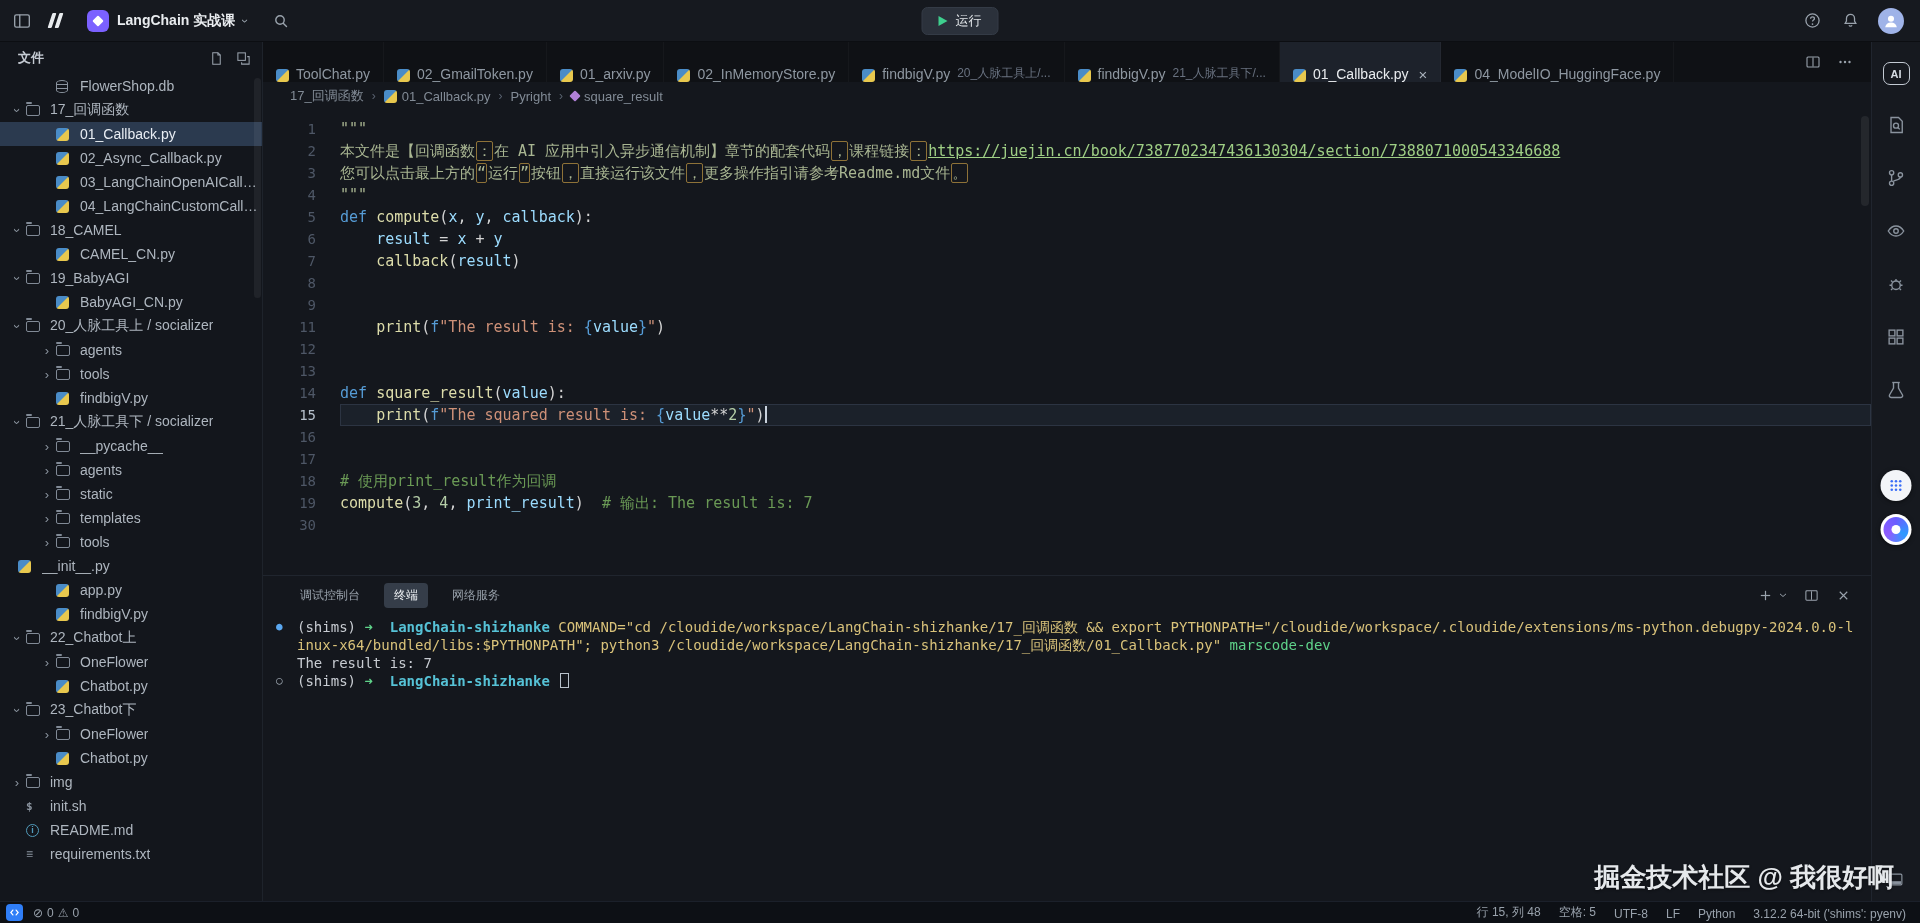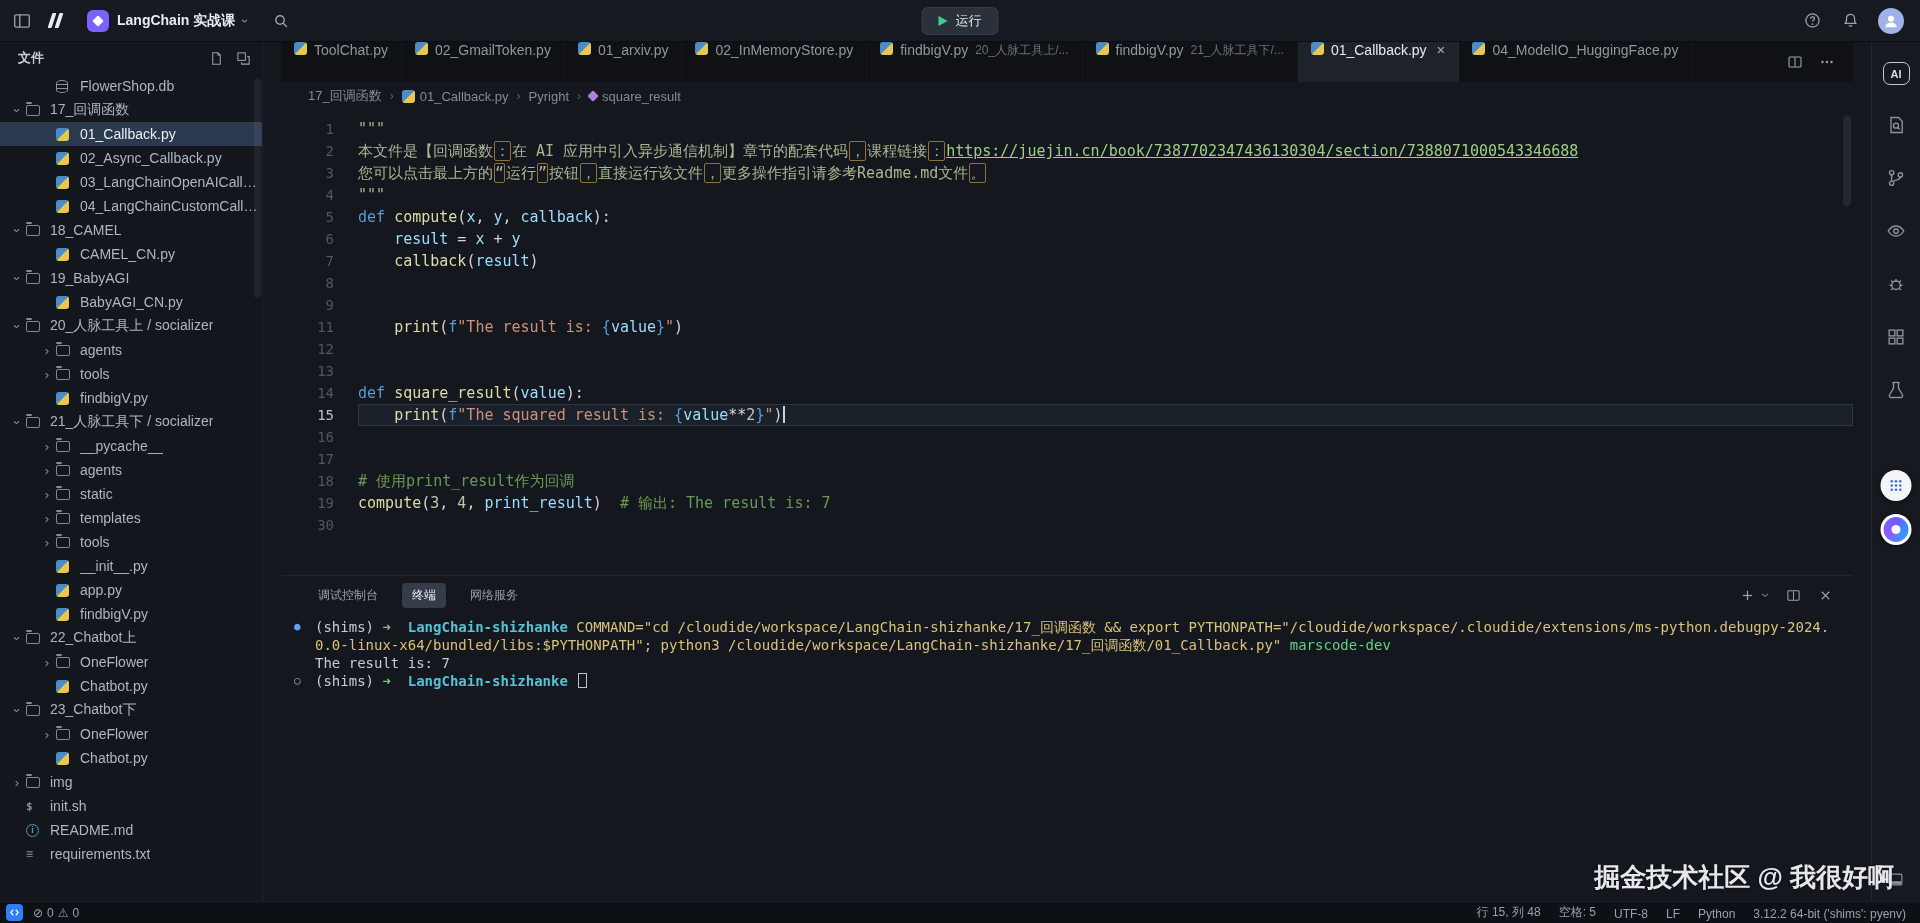--- a/index.html
+++ b/index.html
@@ -20,21 +20,21 @@
   .proj-name{font-size:14px;font-weight:700;color:#e9ecef;}
   .proj-chev{color:#9aa3ad;font-size:12px;transform:rotate(90deg);display:inline-block;}
   .run-btn{position:absolute;left:50%;top:7px;transform:translateX(-50%);height:28px;display:flex;align-items:center;
            gap:8px;background:#2b313b;border:1px solid #343b46;border-radius:6px;padding:0 16px;cursor:pointer;}
   .play{width:0;height:0;border-left:9px solid #3ecf8e;border-top:5.5px solid transparent;border-bottom:5.5px solid transparent;}
   .run-label{font-size:13px;color:#e3e7ea;}
   .tb-right{margin-left:auto;display:flex;align-items:center;gap:18px;padding-right:16px;}
   .avatar{width:26px;height:26px;border-radius:50%;background:#9fb3e8;display:flex;align-items:center;justify-content:center;overflow:hidden;}
 
   
-  .body{display:flex;height:859px;gap:18px;}
+  .body{display:flex;height:859px;}
 
   
   .sidebar{width:263px;background:#13161c;border-right:1px solid #1e232b;position:relative;flex:none;overflow:hidden;}
   .side-head{height:32px;display:flex;align-items:center;padding:0 10px 0 18px;}
   .side-title{font-size:13px;font-weight:700;color:#c4cad2;}
   .side-actions{margin-left:auto;display:flex;gap:10px;color:#8a939e;}
   .side-actions .tb-icon{width:17px;height:17px;}
   .tree{font-size:14px;}
   .tree-row{height:24px;display:flex;align-items:center;cursor:pointer;color:#aeb6bf;white-space:nowrap;}
   .tree-row.selected{background:#2b3a4f;color:#e8edf3;}
@@ -51,21 +51,21 @@
   .sh-ic{color:#8a939e;font:700 11px "DejaVu Sans Mono",monospace;}
   .md-ic{width:13px;height:13px;border:1.2px solid #519aba;border-radius:50%;color:#519aba;font:700 9px "Liberation Sans",sans-serif;
          display:inline-flex;align-items:center;justify-content:center;}
   .txt-ic{color:#8a939e;font-size:12px;}
   .side-scrollbar{position:absolute;top:36px;right:1px;width:7px;height:220px;background:rgba(255,255,255,.06);border-radius:4px;}
 
   
   .editor-col{flex:1;display:flex;flex-direction:column;min-width:0;background:#14171d;}
   .tabstrip{height:40px;background:#0f1115;display:flex;align-items:stretch;flex:none;}
   .tabs{display:flex;align-items:stretch;overflow:hidden;}
-  .tab{display:flex;align-items:flex-start;gap:7px;padding:0 13px;font-size:14px;color:#8e97a1;cursor:pointer;
+  .tab{display:flex;align-items:flex-end;gap:7px;padding:0 13px;font-size:14px;color:#8e97a1;cursor:pointer;
        border-right:1px solid rgba(255,255,255,.03);white-space:nowrap;}
   .tab.active{background:#1d222b;color:#e9ecef;}
   .tab .hint{color:#697280;font-size:12px;}
   .tab-close{color:#aab3bd;font-size:15px;margin-left:3px;line-height:1;}
   .strip-actions{margin-left:auto;display:flex;align-items:center;gap:12px;padding-right:16px;color:#8e97a1;}
 
   .breadcrumbs{height:28px;display:flex;align-items:center;gap:8px;padding-left:27px;font-size:13px;color:#828b96;flex:none;}
   .crumb{display:flex;align-items:center;gap:5px;cursor:pointer;}
   .crumb-sep{color:#596270;font-size:12px;}
   .method-ic{width:8px;height:8px;background:#b180d7;transform:rotate(45deg);display:inline-block;border-radius:1px;}
@@ -350,21 +350,21 @@
             </span>
             <span class="tree-label">templates</span>
           </div>
           <div class="tree-row" style="padding-left: 38px;">
             <span class="twisty">›</span>
             <span class="ic-slot">
               <span class="folder-ic"></span>
             </span>
             <span class="tree-label">tools</span>
           </div>
-          <div class="tree-row" style="padding-left: 38px; text-align: center;">
+          <div class="tree-row" style=" text-align: center;">
             <span class="twisty"></span>
             <span class="ic-slot">
               <span class="py-ic"></span>
             </span>
             <span class="tree-label">__init__.py</span>
           </div>
           <div class="tree-row" style="padding-left: 38px;">
             <span class="twisty"></span>
             <span class="ic-slot">
               <span class="py-ic"></span>

